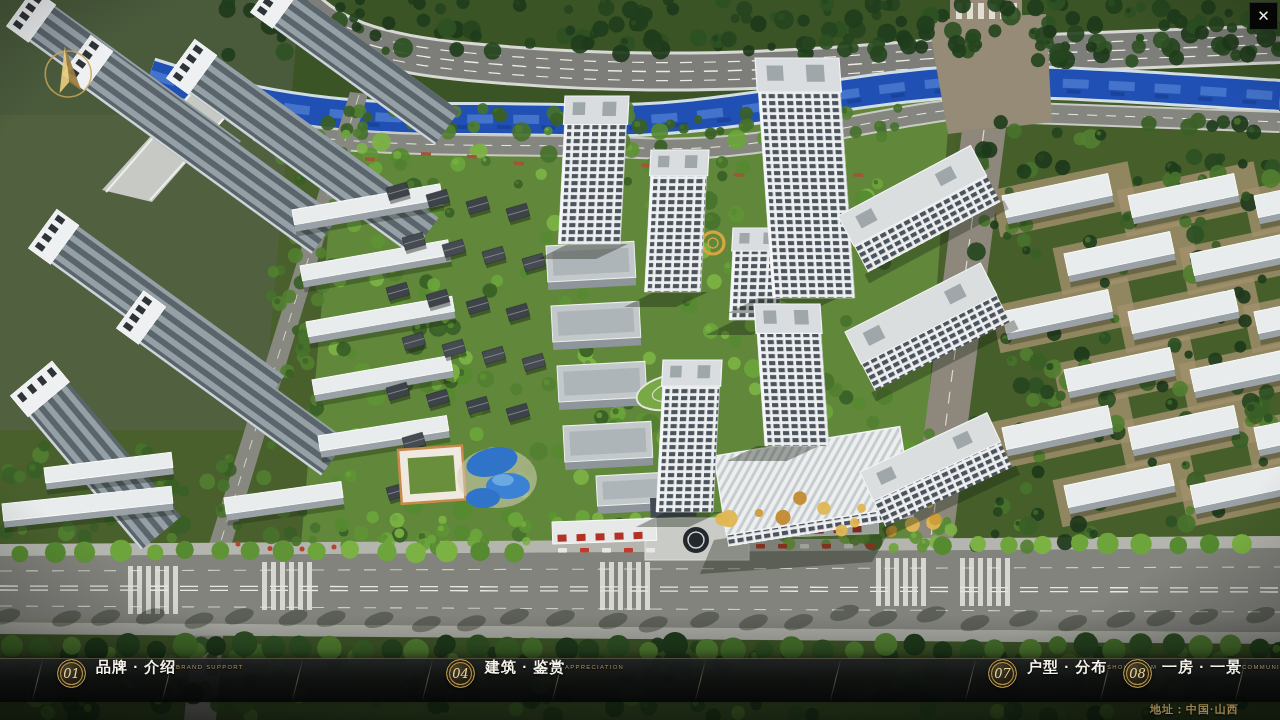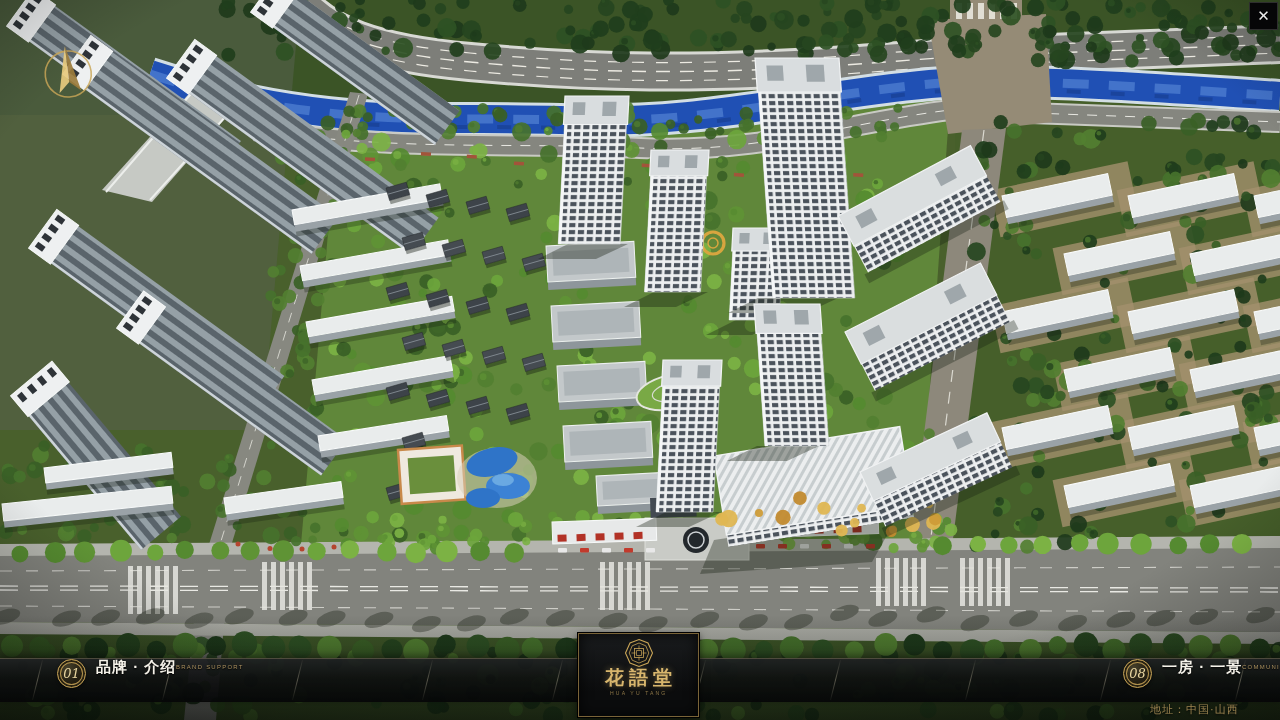--- a/index.html
+++ b/index.html
@@ -37,21 +37,21 @@
   
   .logo{position:absolute;left:578px;top:633px;width:121px;height:84px;z-index:5;box-sizing:border-box;
        background:linear-gradient(180deg,#1a1c1e 0%,#0b0c0d 70%);
        border:1px solid #7a6438;box-shadow:0 0 0 1px #000,0 2px 8px rgba(0,0,0,.7),inset 0 0 14px rgba(0,0,0,.85);
        display:flex;flex-direction:column;align-items:center;padding-top:4px;}
   .logo-title{font-family:"DejaVu Serif",serif;font-weight:bold;font-size:19px;color:#d8b66d;
        letter-spacing:5px;margin-left:5px;line-height:1.05;text-shadow:0 0 6px rgba(216,182,109,.45);}
   .logo-sub{font-size:6px;letter-spacing:2.5px;color:#8f7848;margin-top:2px;transform:scale(.85);}
 
   .address{position:absolute;left:1150px;top:702px;z-index:5;font-size:11px;color:#ad9159;
-       letter-spacing:1px;opacity:.9;text-shadow:0 1px 2px #000;white-space:nowrap;}
+       letter-spacing:1px;opacity:.9;text-shadow:0 1px 2px #000;white-space:nowrap;font-weight:bold;}
 </style>
 </head>
 <body>
 
 <div class="stage">
 
   <svg id="scene" width="1280" height="720" viewBox="0 0 1280 720">
       <defs>
         <pattern id="win" width="9" height="7" patternUnits="userSpaceOnUse">
           <rect width="9" height="7" fill="#edeff0"></rect>
@@ -2010,38 +2010,44 @@
 
     <div class="nav-item" style="left:57px">
       <div class="badge">
           <span>01</span>
         </div>
       <div class="labels">
           <div class="cn">品牌 · 介绍</div>
       <span class="en">BRAND SUPPORT</span>
         </div>
     </div>
+    <div class="nav-item" style="left:446px">
+      <div class="badge">
+          <span>04</span>
+        </div>
+      <div class="labels">
+          <div class="cn">建筑 · 鉴赏</div>
+      <span class="en">APPRECIATION</span>
+        </div>
+    </div>
+    <div class="nav-item" style="left:988px">
+      <div class="badge">
+          <span>07</span>
+        </div>
+      <div class="labels">
+          <div class="cn">户型 · 分布</div>
+      <span class="en">SHOW ROOM</span>
+        </div>
+    </div>
     <div class="nav-item" style="left:1123px">
       <div class="badge">
           <span>08</span>
         </div>
       <div class="labels">
           <div class="cn">一房 · 一景</div>
       <span class="en">COMMUNITY</span>
         </div>
     </div>
   </nav>
 
-  <div class="logo">
-    <svg width="30" height="30" viewBox="0 0 30 30">
-      <g fill="none" stroke="#c9a557" stroke-width="1.1">
-        <polygon points="15,1.5 24,5 28.5,15 24,25 15,28.5 6,25 1.5,15 6,5"></polygon>
-        <polygon points="15,5 21.8,7.8 24.8,15 21.8,22.2 15,25 8.2,22.2 5.2,15 8.2,7.8" stroke-width=".8"></polygon>
-        <rect x="10.5" y="10.5" width="9" height="9" stroke-width=".8"></rect>
-        <path d="M15 7.5v4 M15 18.5v4 M7.5 15h4 M18.5 15h4 M12.5 12.5h5v5h-5z" stroke-width=".7"></path>
-      </g>
-    </svg>
-    <div class="logo-title">花語堂</div>
-    <div class="logo-sub">HUA YU TANG</div>
-  </div>
 
   <div class="address">地址：中国·山西</div>
 </div>
 
 </body></html>

